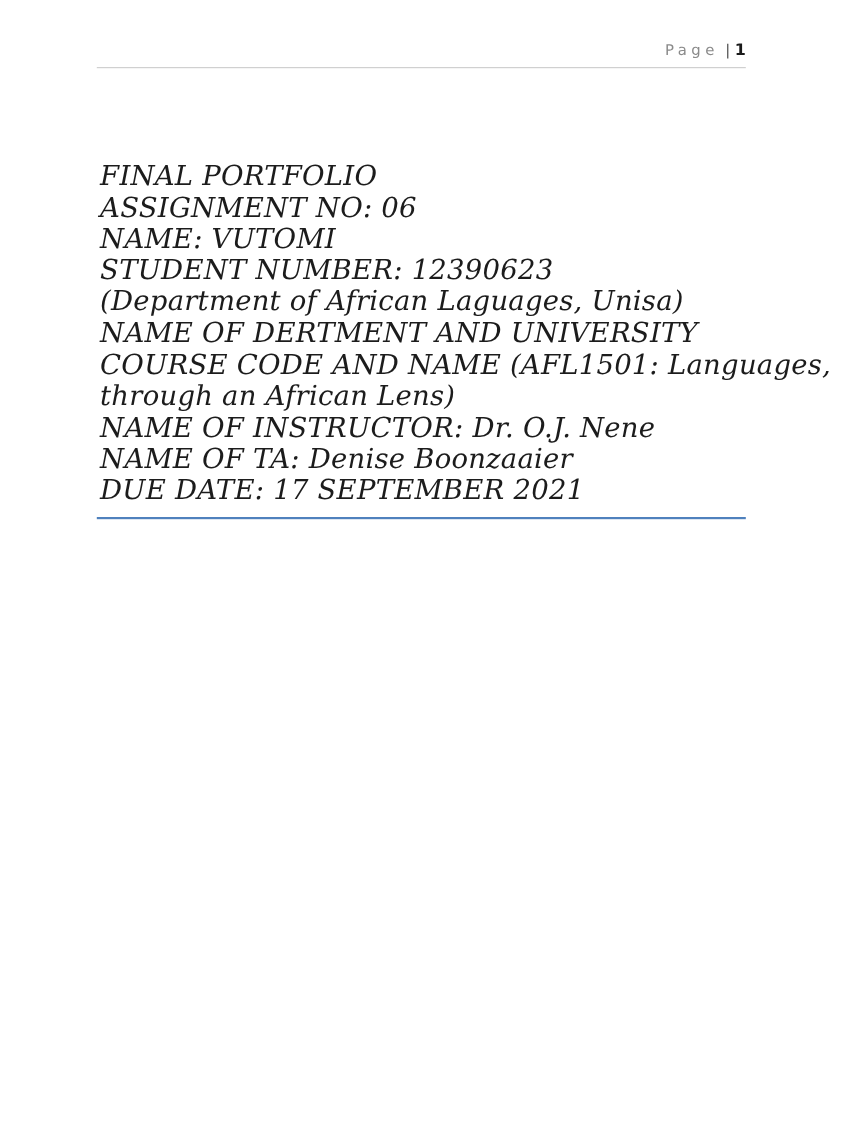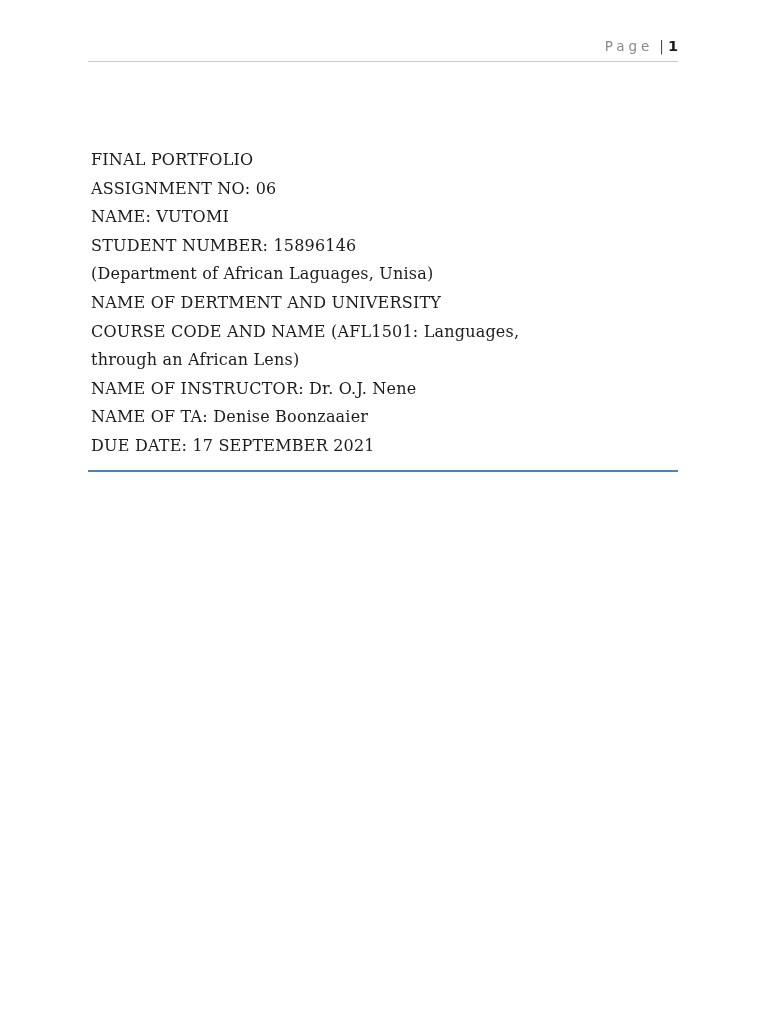--- a/index.html
+++ b/index.html
@@ -44,41 +44,42 @@
   .title-block {
     position: absolute;
     top: 146px;
     left: 88px;
     width: 590px;
     padding: 0 0 9px 3px;
     border-bottom: 2px solid #4f81bd;
   }
   .doc-line {
     font-family: "DejaVu Serif", "Liberation Serif", serif;
-    font-size: 16px;
+    font-size: 25px;
     line-height: 28.6px;
     color: #1c1c1c;
     white-space: nowrap;
     letter-spacing: 0.2px;
+    font-style: italic;
   }
 </style>
 </head>
 <body>
 
 <div class="page">
 
   <div class="header">
     <span class="page-label">Page</span><span class="page-sep">|</span><span class="page-number">1</span>
   </div>
 
   <div class="title-block">
     <div class="doc-line">FINAL PORTFOLIO</div>
     <div class="doc-line">ASSIGNMENT NO: 06</div>
     <div class="doc-line">NAME: VUTOMI</div>
-    <div class="doc-line">STUDENT NUMBER: 15896146</div>
+    <div class="doc-line">STUDENT NUMBER: 12390623</div>
     <div class="doc-line">(Department of African Laguages, Unisa)</div>
     <div class="doc-line">NAME OF DERTMENT AND UNIVERSITY</div>
     <div class="doc-line">COURSE CODE AND NAME (AFL1501: Languages,</div>
     <div class="doc-line">through an African Lens)</div>
     <div class="doc-line">NAME OF INSTRUCTOR: Dr. O.J. Nene</div>
     <div class="doc-line">NAME OF TA: Denise Boonzaaier</div>
     <div class="doc-line">DUE DATE: 17 SEPTEMBER 2021</div>
   </div>
 
 </div>

